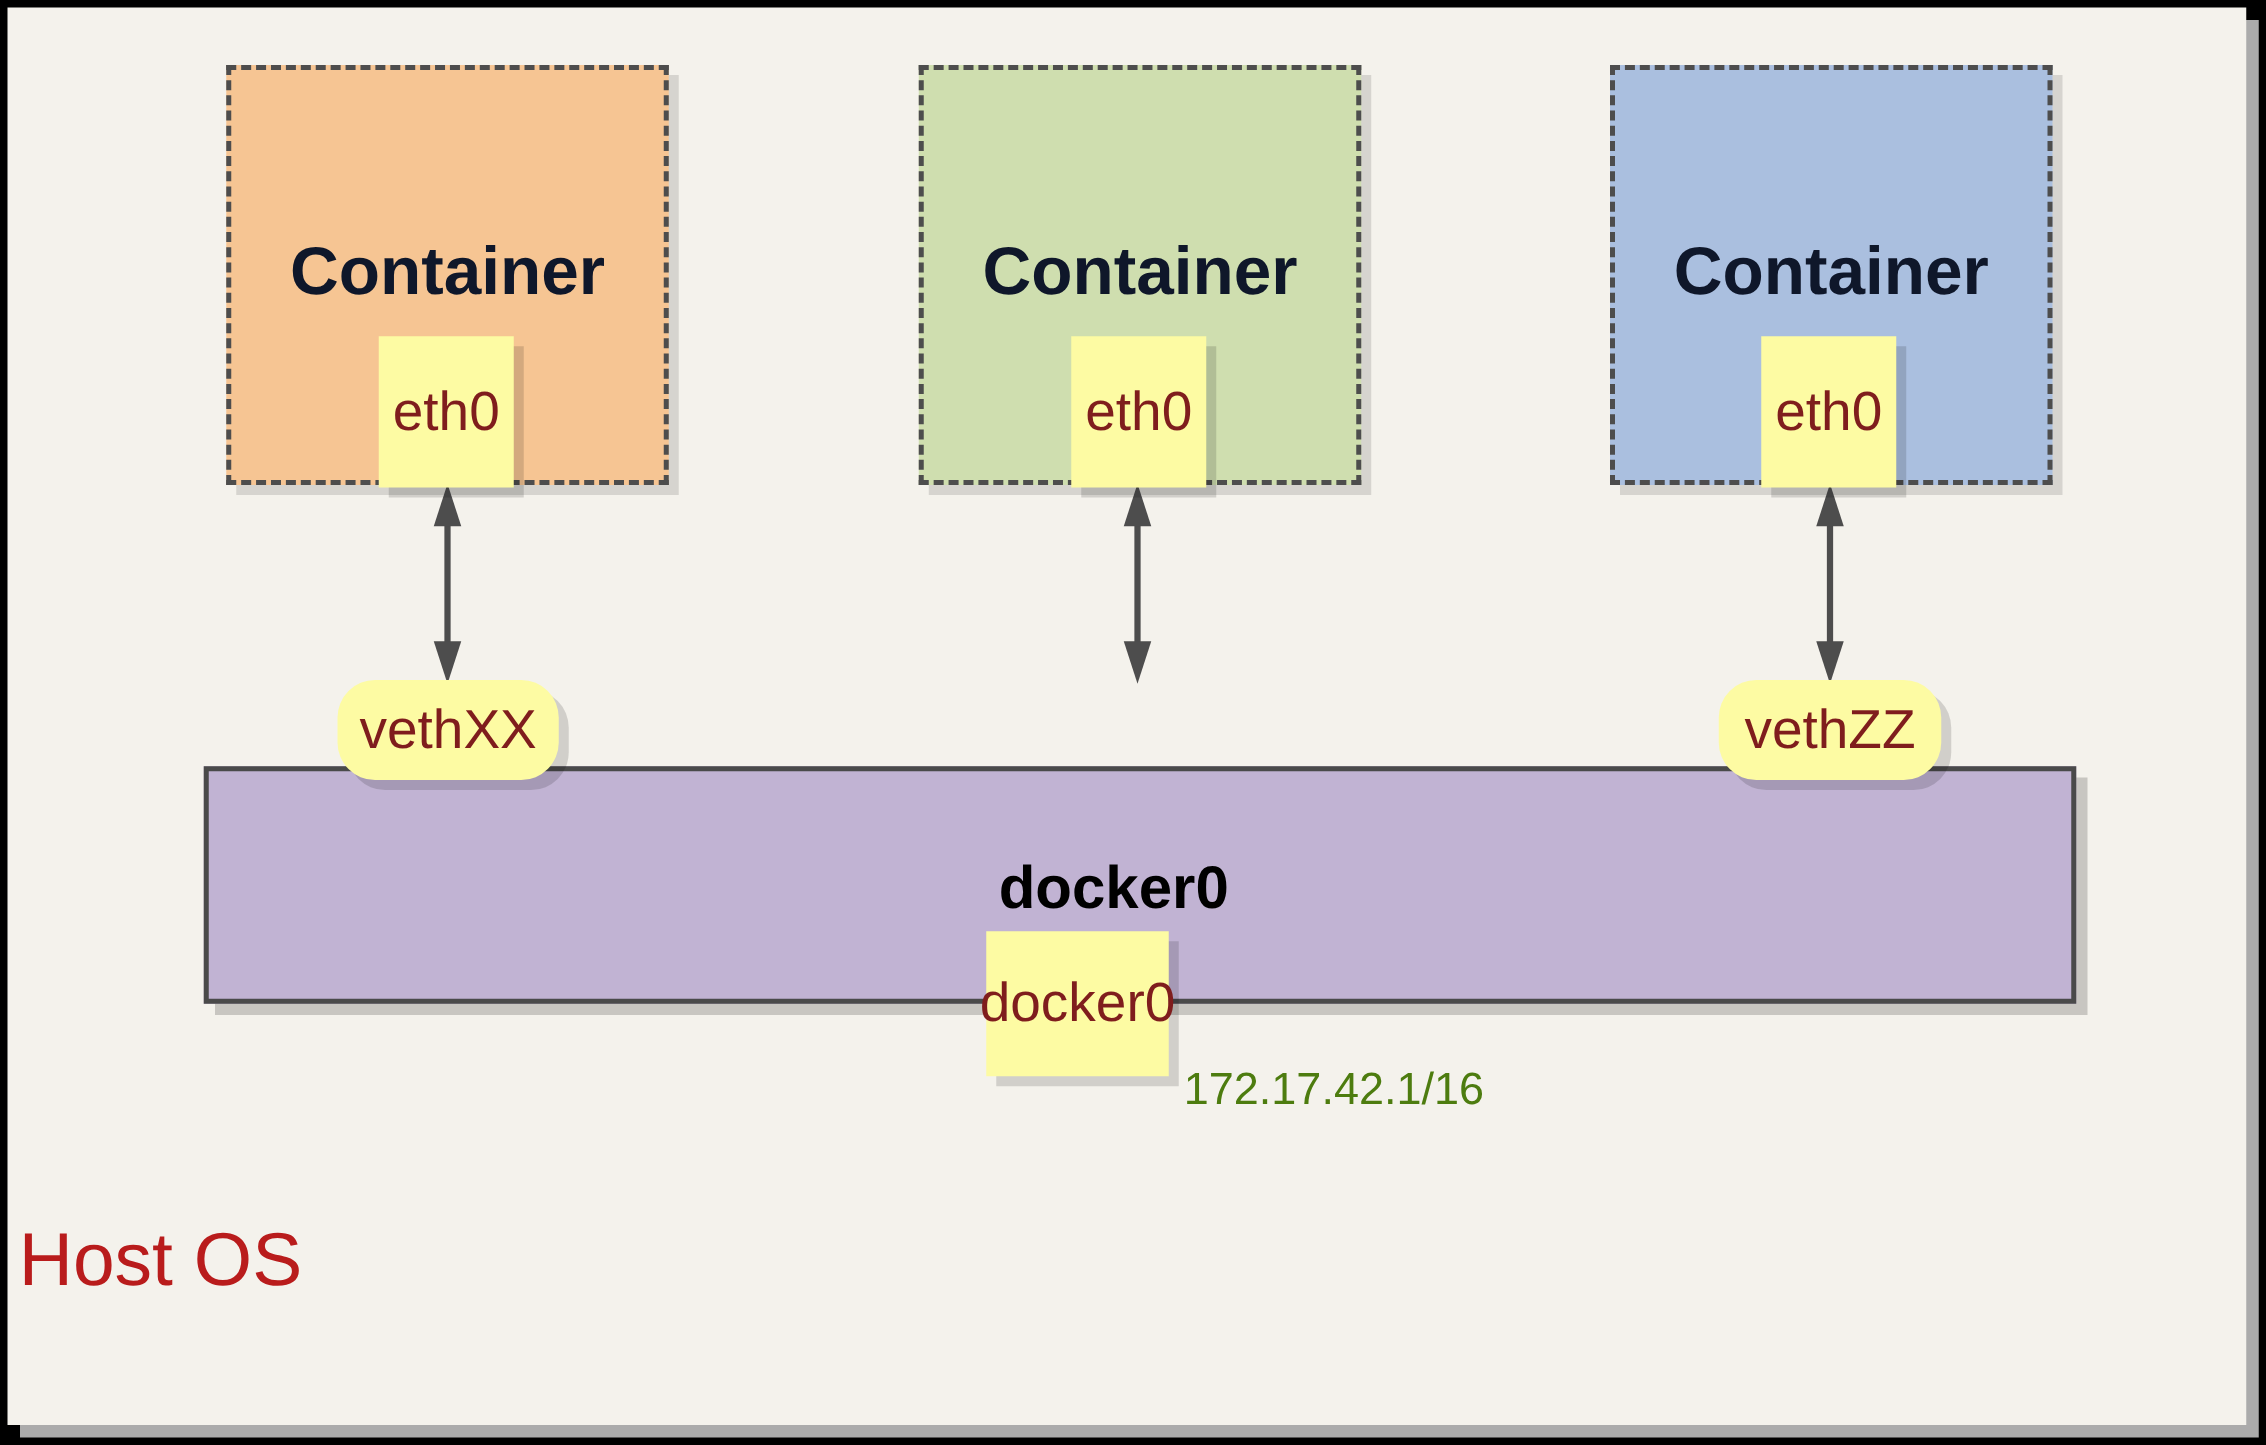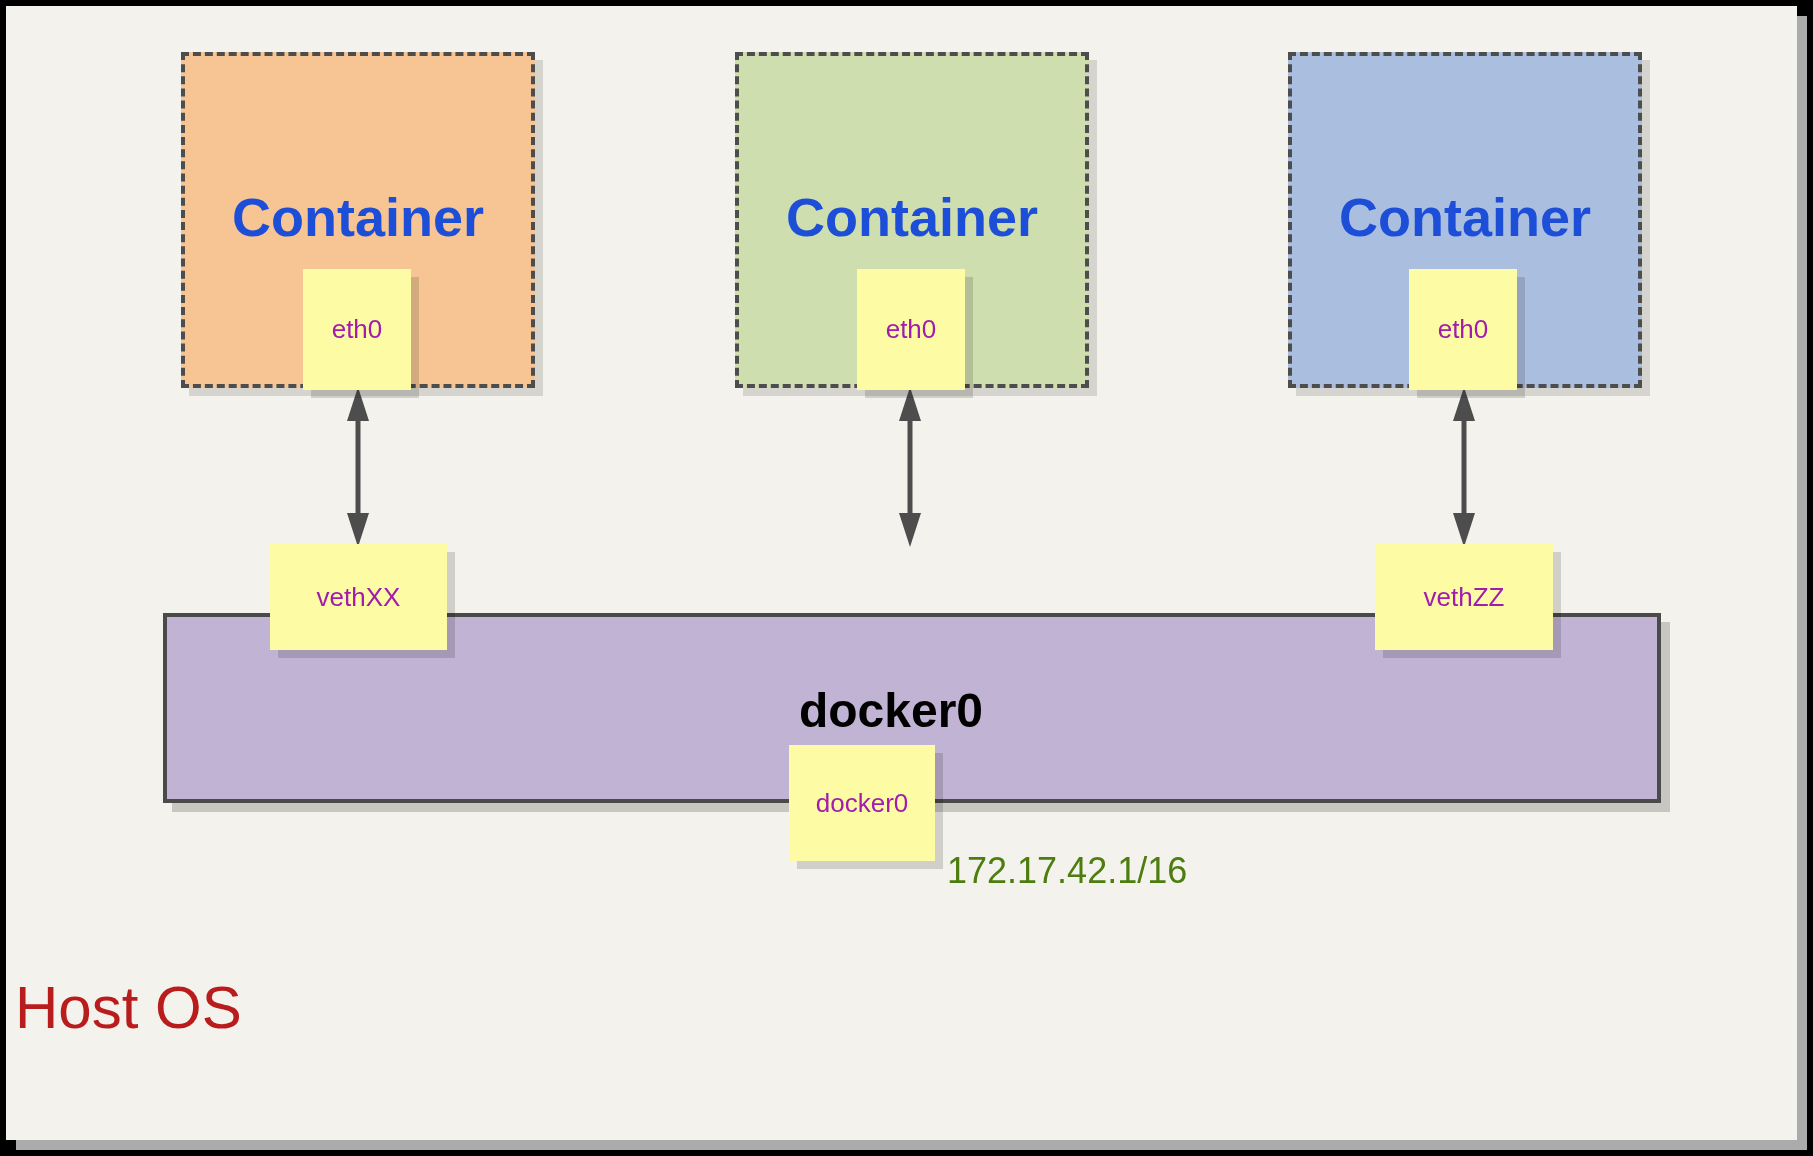--- a/index.html
+++ b/index.html
@@ -22,36 +22,36 @@
     box-sizing:border-box;
     border:4px dashed #4D4D4D;
     box-shadow:8px 8px 0 rgba(0,0,0,0.12);
   }
   .container-box.c0 { left:175px; }
   .container-box.c1 { left:729px; }
   .container-box.c2 { left:1282px; }
   .container-title {
     position:absolute; left:0; right:0; top:134px;
     text-align:center;
-    font-size:54px; font-weight:bold; color:#1d4ed8;
+    font-size:54px; font-weight:bold; color:#0f172a;
     line-height:54px;
   }
   .note {
     position:absolute;
     background:#FDFBA3;
     box-shadow:8px 8px 0 rgba(0,0,0,0.14);
     display:flex; align-items:center; justify-content:center;
-    font-size:26px; color:#a21caf;
+    font-size:44px; color:#7f1d1d;
     z-index:5;
   }
   .note.eth   { width:108px; height:121px; top:263px; }
   .note.eth.c0 { left:297px; }
   .note.eth.c1 { left:851px; }
   .note.eth.c2 { left:1403px; }
-  .note.veth  { height:106px; top:538px; }
+  .note.veth  { height:80px; top:538px;border-radius:30px; }
   .note.veth.c0 { left:264px; width:177px; }
   .note.veth.c1 { left:805px; width:166px; }
   .note.veth.c2 { left:1369px; width:178px; }
   .note.d0box { left:783px; top:739px; width:146px; height:116px; }
   .arrow {
     position:absolute; top:380px;
     width:36px; height:162px;
     z-index:4;
   }
   .arrow.c0 { left:334px; }

